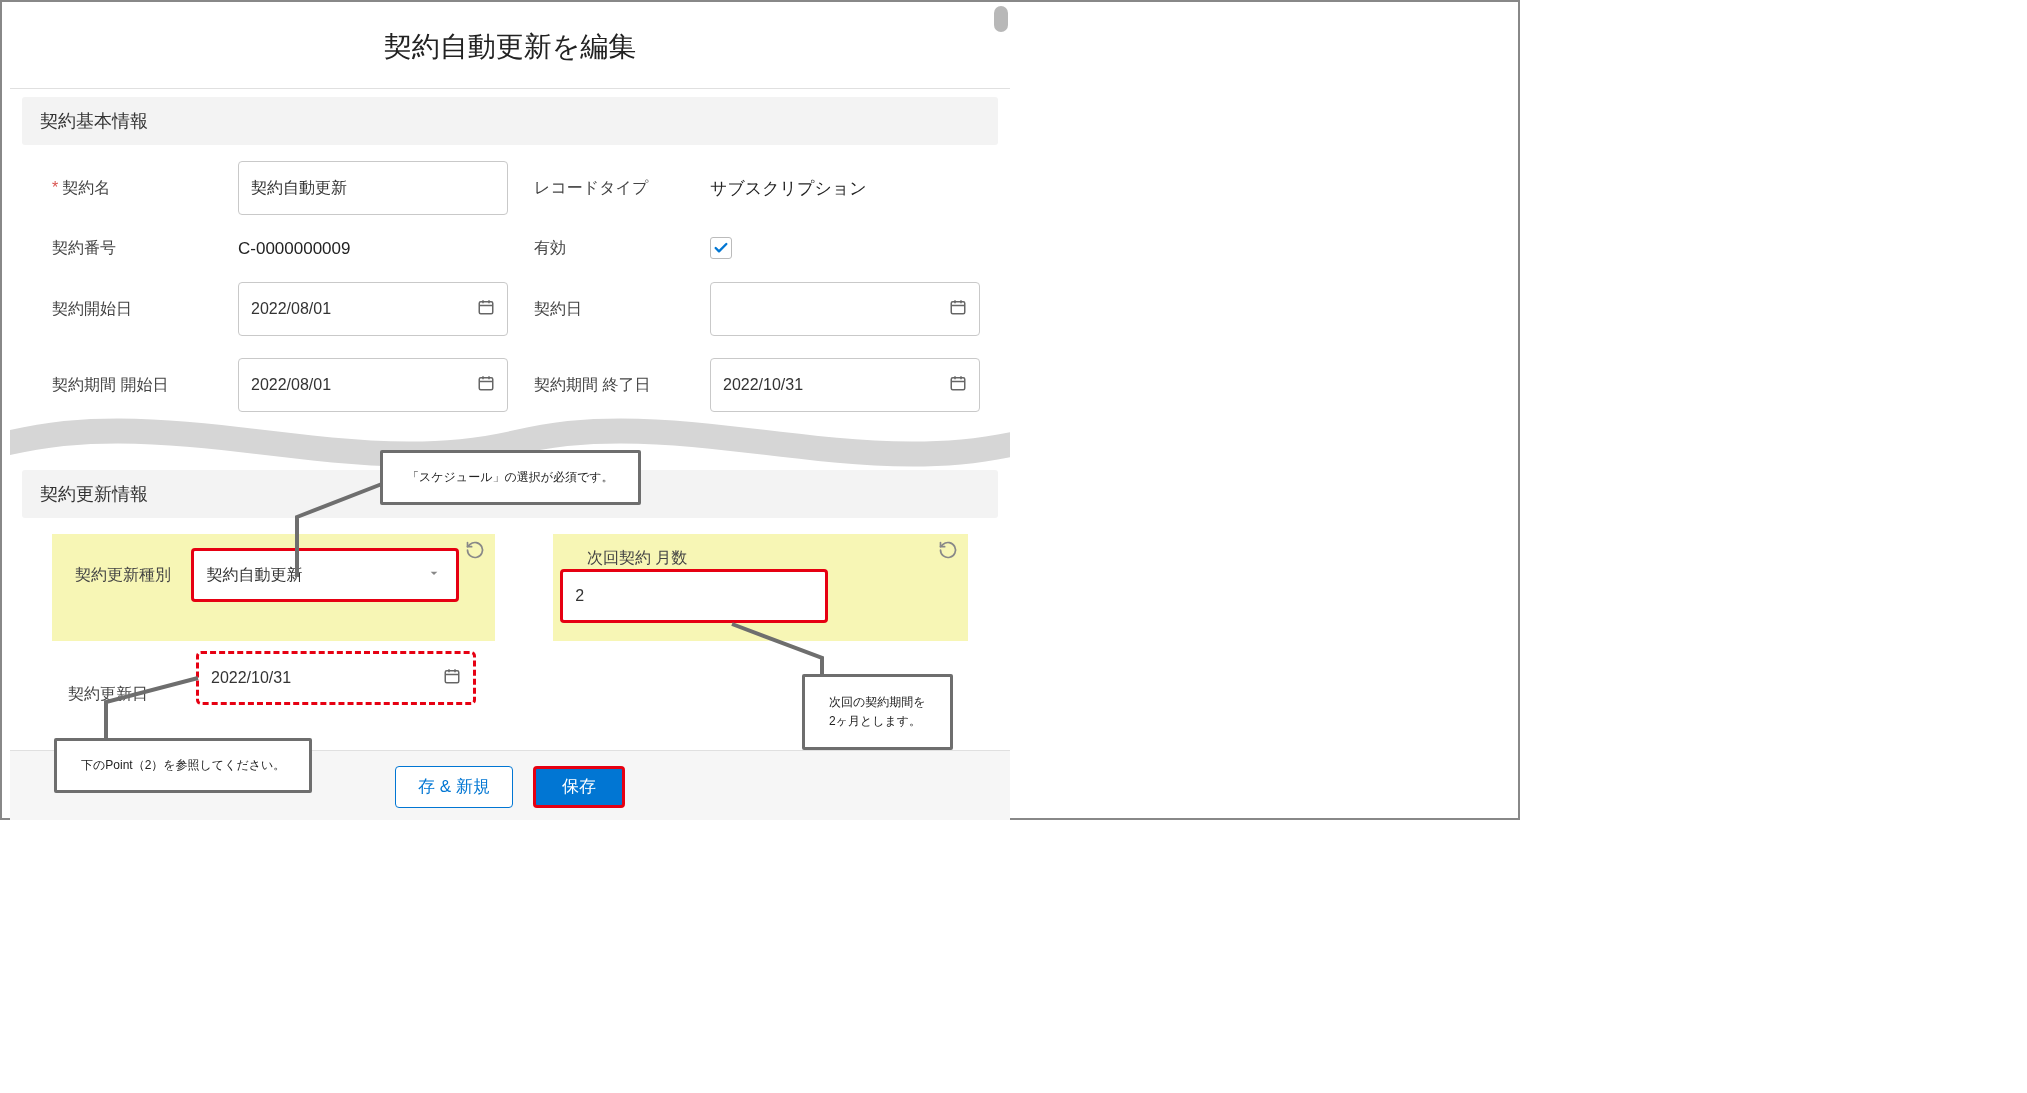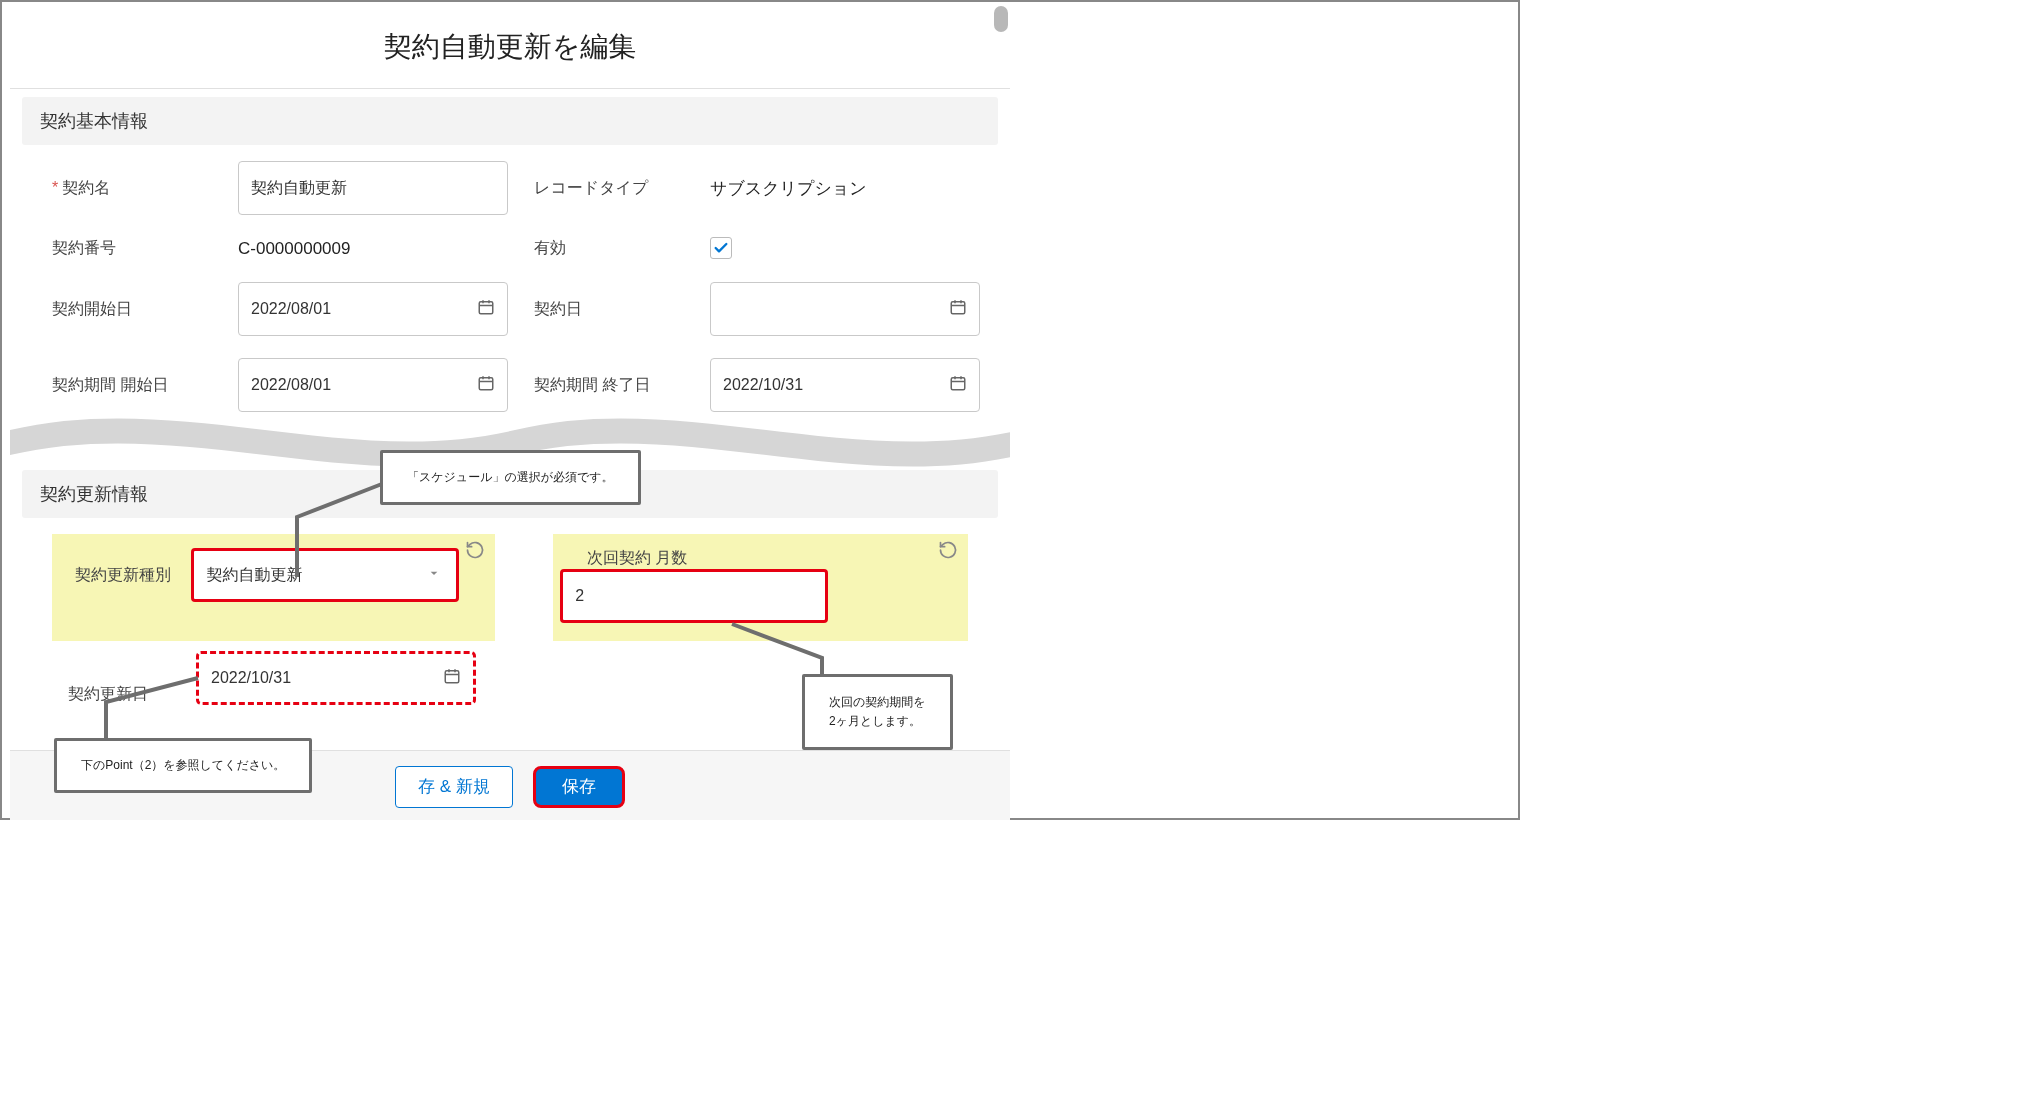--- a/index.html
+++ b/index.html
@@ -157,21 +157,21 @@
     border-radius: 4px;
     padding: 0 22px;
     font-size: 17px;
     display: inline-flex;
     align-items: center;
     justify-content: center;
     cursor: pointer;
     border: 1px solid #0176d3;
   }
   .btn-outline { background: #fff; color: #0176d3; }
-  .btn-primary { background: #0176d3; color: #fff; border-radius: 8px; }
+  .btn-primary { background: #0176d3; color: #fff; }
   .btn-primary.red-box { padding: 0 26px; }
 
   
   .callout {
     position: absolute;
     background: #fff;
     border: 3px solid #6e6e6e;
     border-radius: 2px;
     padding: 16px 24px;
     font-size: 12px;

